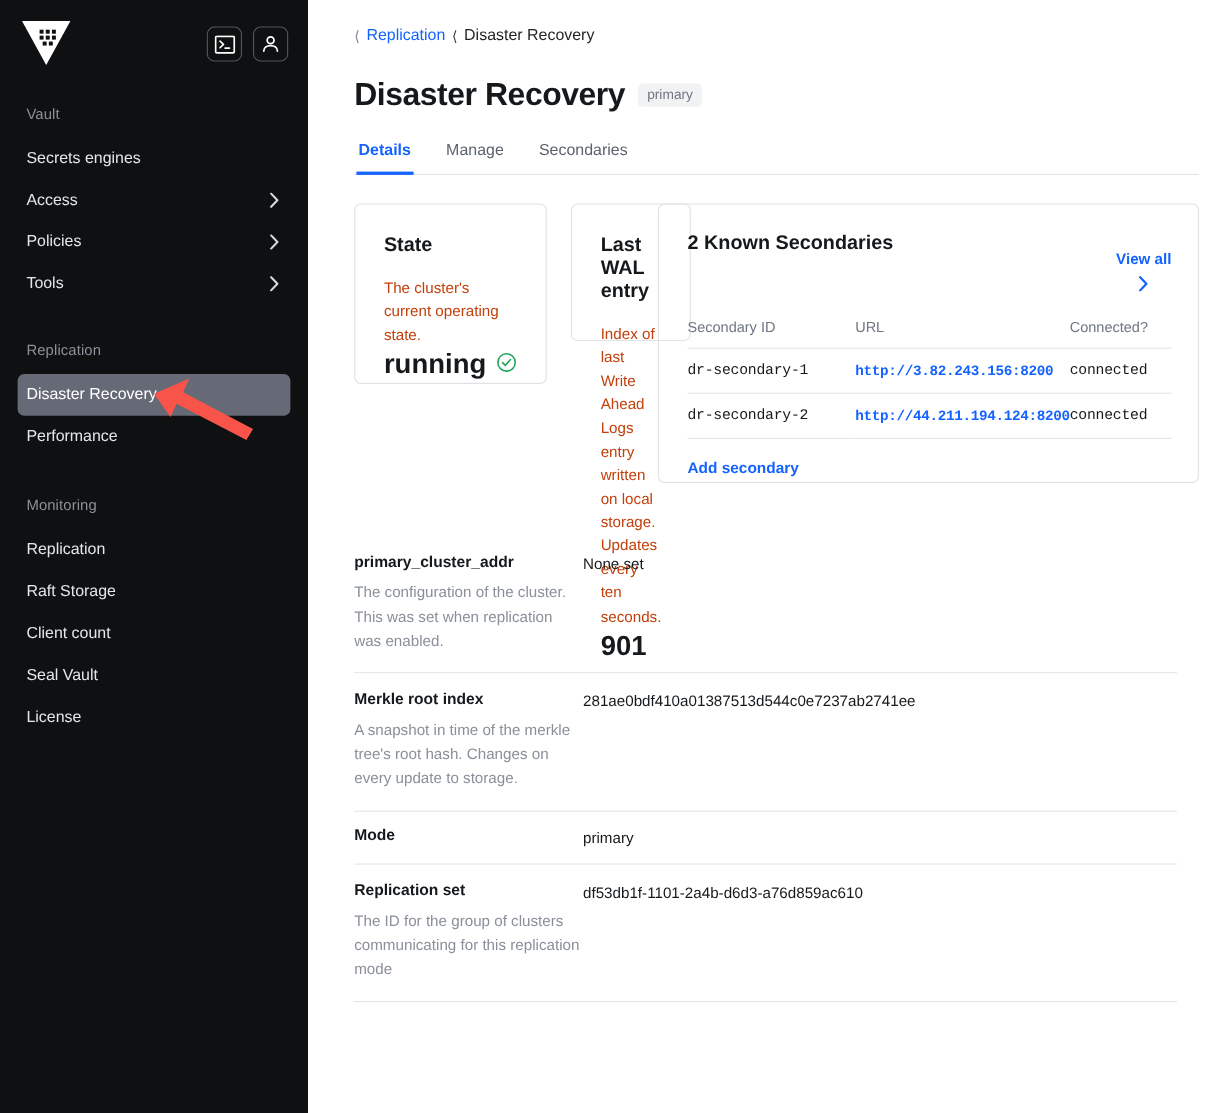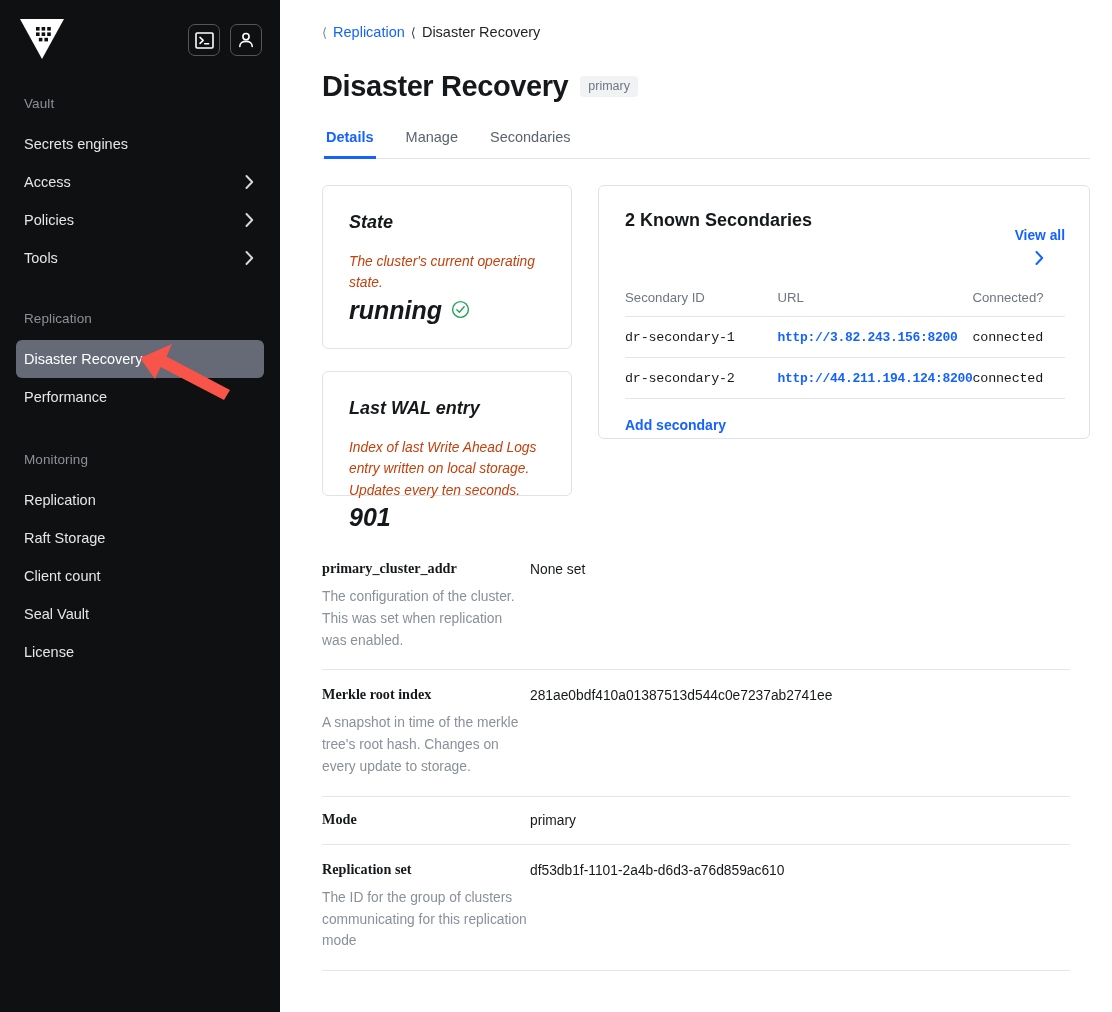--- a/index.html
+++ b/index.html
@@ -141,21 +141,21 @@
   }
   .tab.active { color: #1563ff; font-weight: bold; border-bottom-color: #1563ff; }
 
   
   .cards-row {
     display: flex;
     gap: 26px;
     margin-top: 26px;
     align-items: flex-start;
   }
-  .left-col { width: 250px; flex: 0 0 250px; display: flex; flex-direction: column; gap: 22px; font-style: italic; }
+  .left-col { width: 250px; flex: 0 0 250px; display: flex; flex-direction: row; gap: 22px; }
 
   .card {
     border: 1px solid #dfe2e6;
     border-radius: 6px;
     background: #fff;
     padding: 26px 26px 26px 26px;
   }
   .card.state { height: 164px; }
   .card.wal { height: 125px; }
 
@@ -236,21 +236,21 @@
   
   .details { margin-top: 48px; padding-right: 20px; }
   .detail-row {
     display: flex;
     padding: 16px 0 18px 0;
     border-bottom: 1px solid #e3e5e8;
     align-items: flex-start;
   }
   .detail-row:first-child { border-top: none; }
   .detail-label-col { width: 208px; flex: 0 0 208px; }
-  .detail-label { font-size: 14.2px; font-weight: bold; color: #16191c; font-family: Liberation Serif, serif; }
+  .detail-label { font-size: 14.2px; font-weight: bold; color: #16191c; }
   .detail-help {
     margin-top: 9px;
     font-size: 13.8px;
     line-height: 1.58;
     color: #8a9099;
   }
   .detail-value {
     font-size: 13.8px;
     color: #16191c;
     padding-top: 2px;

